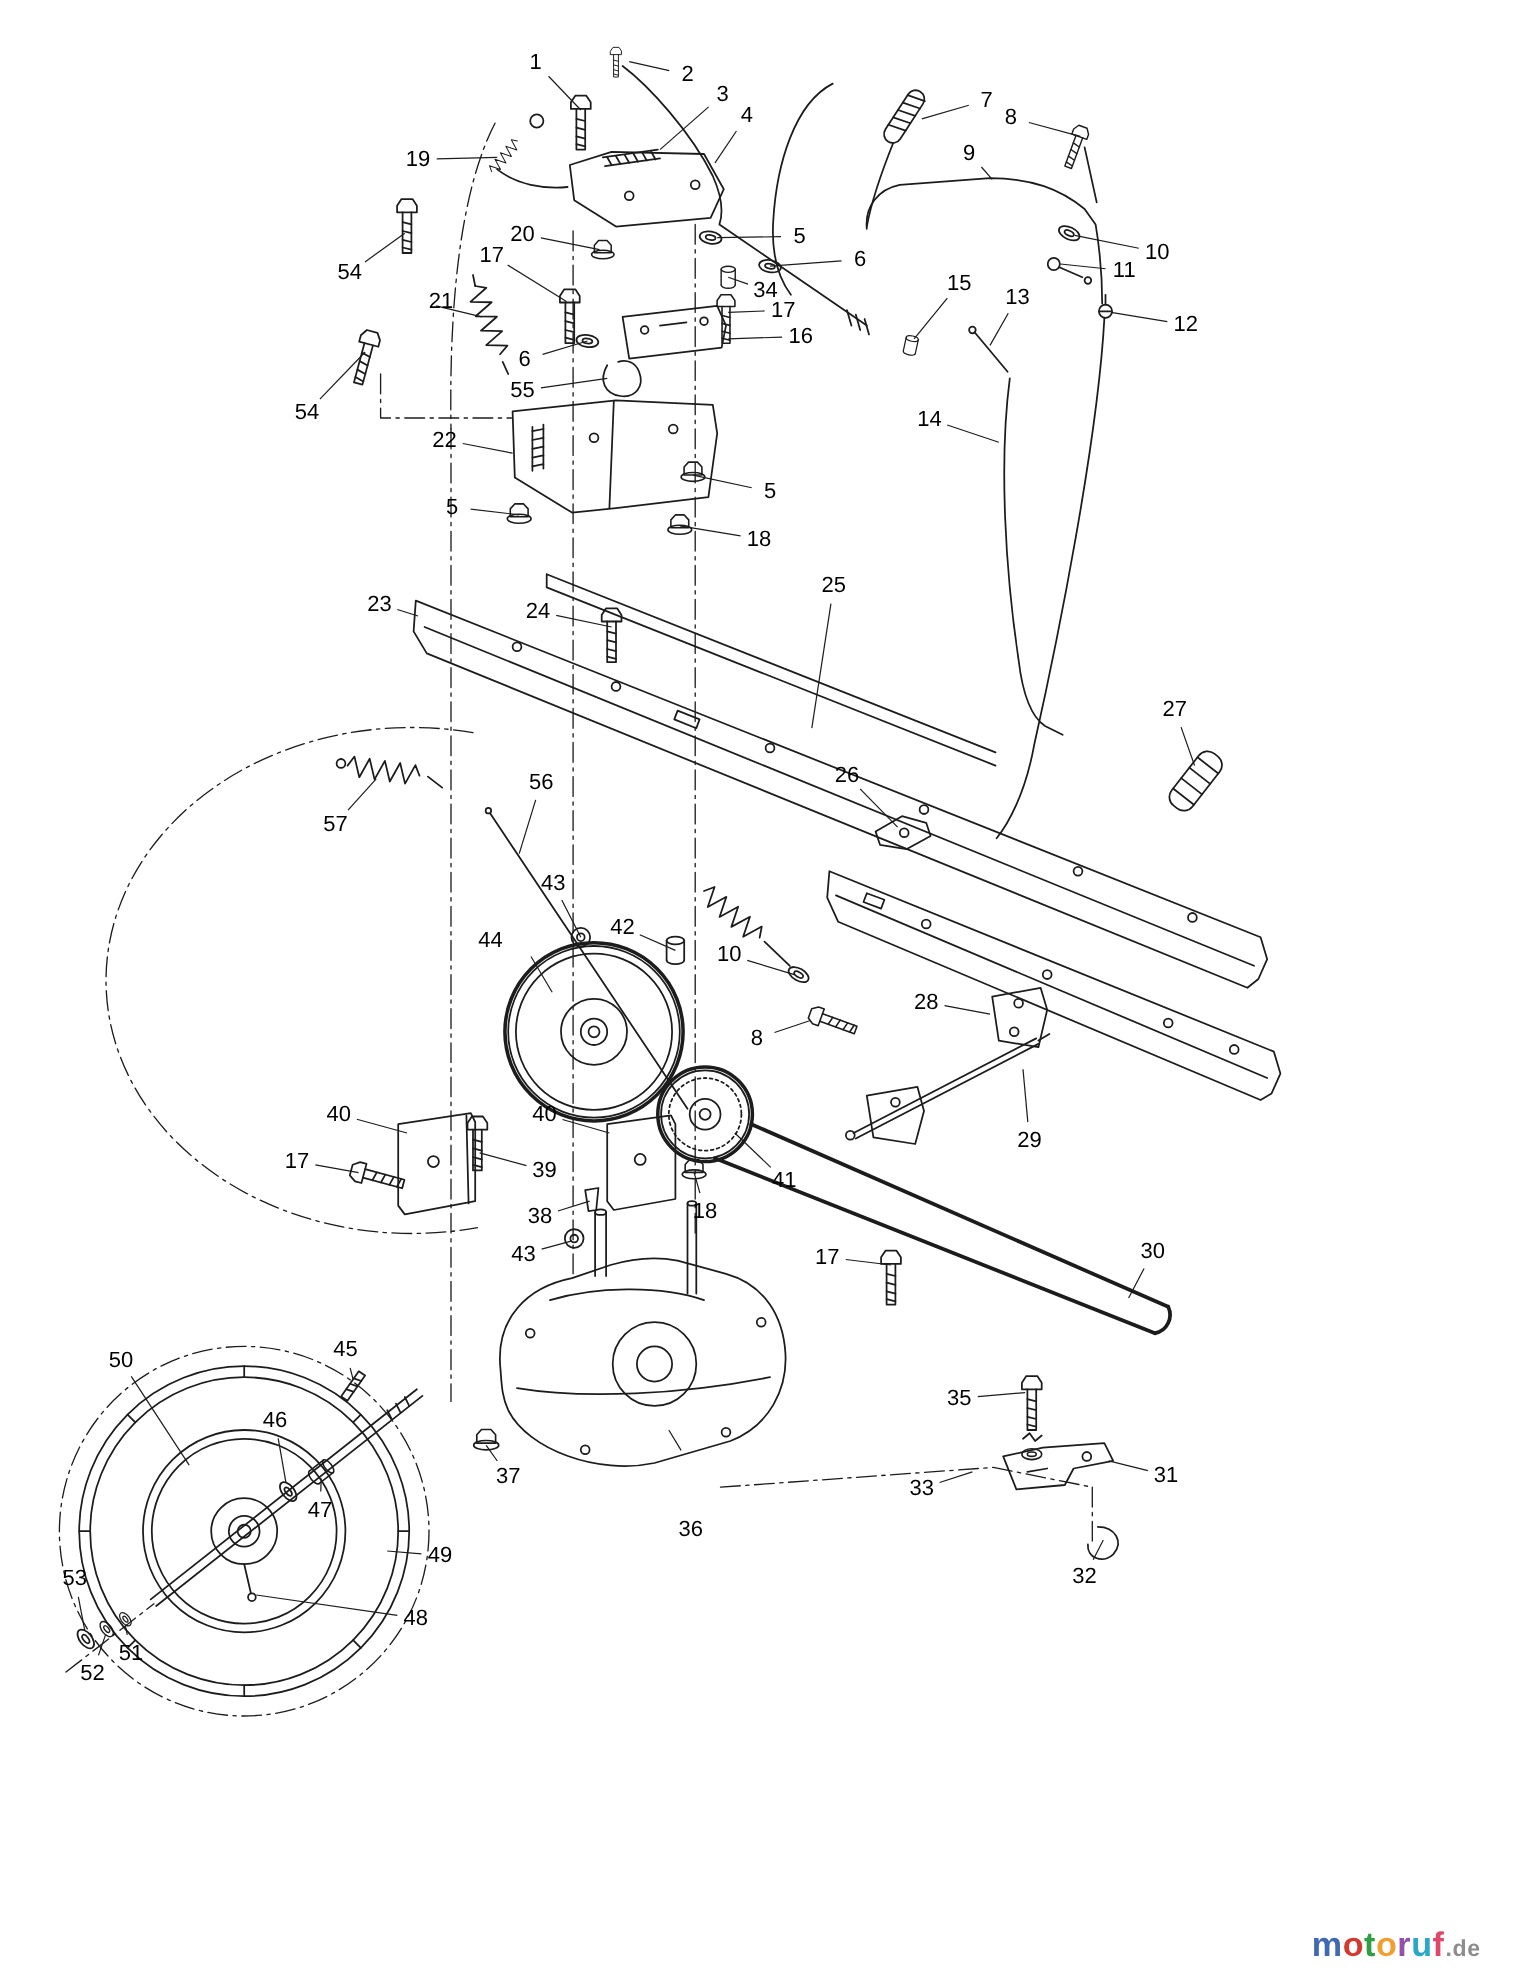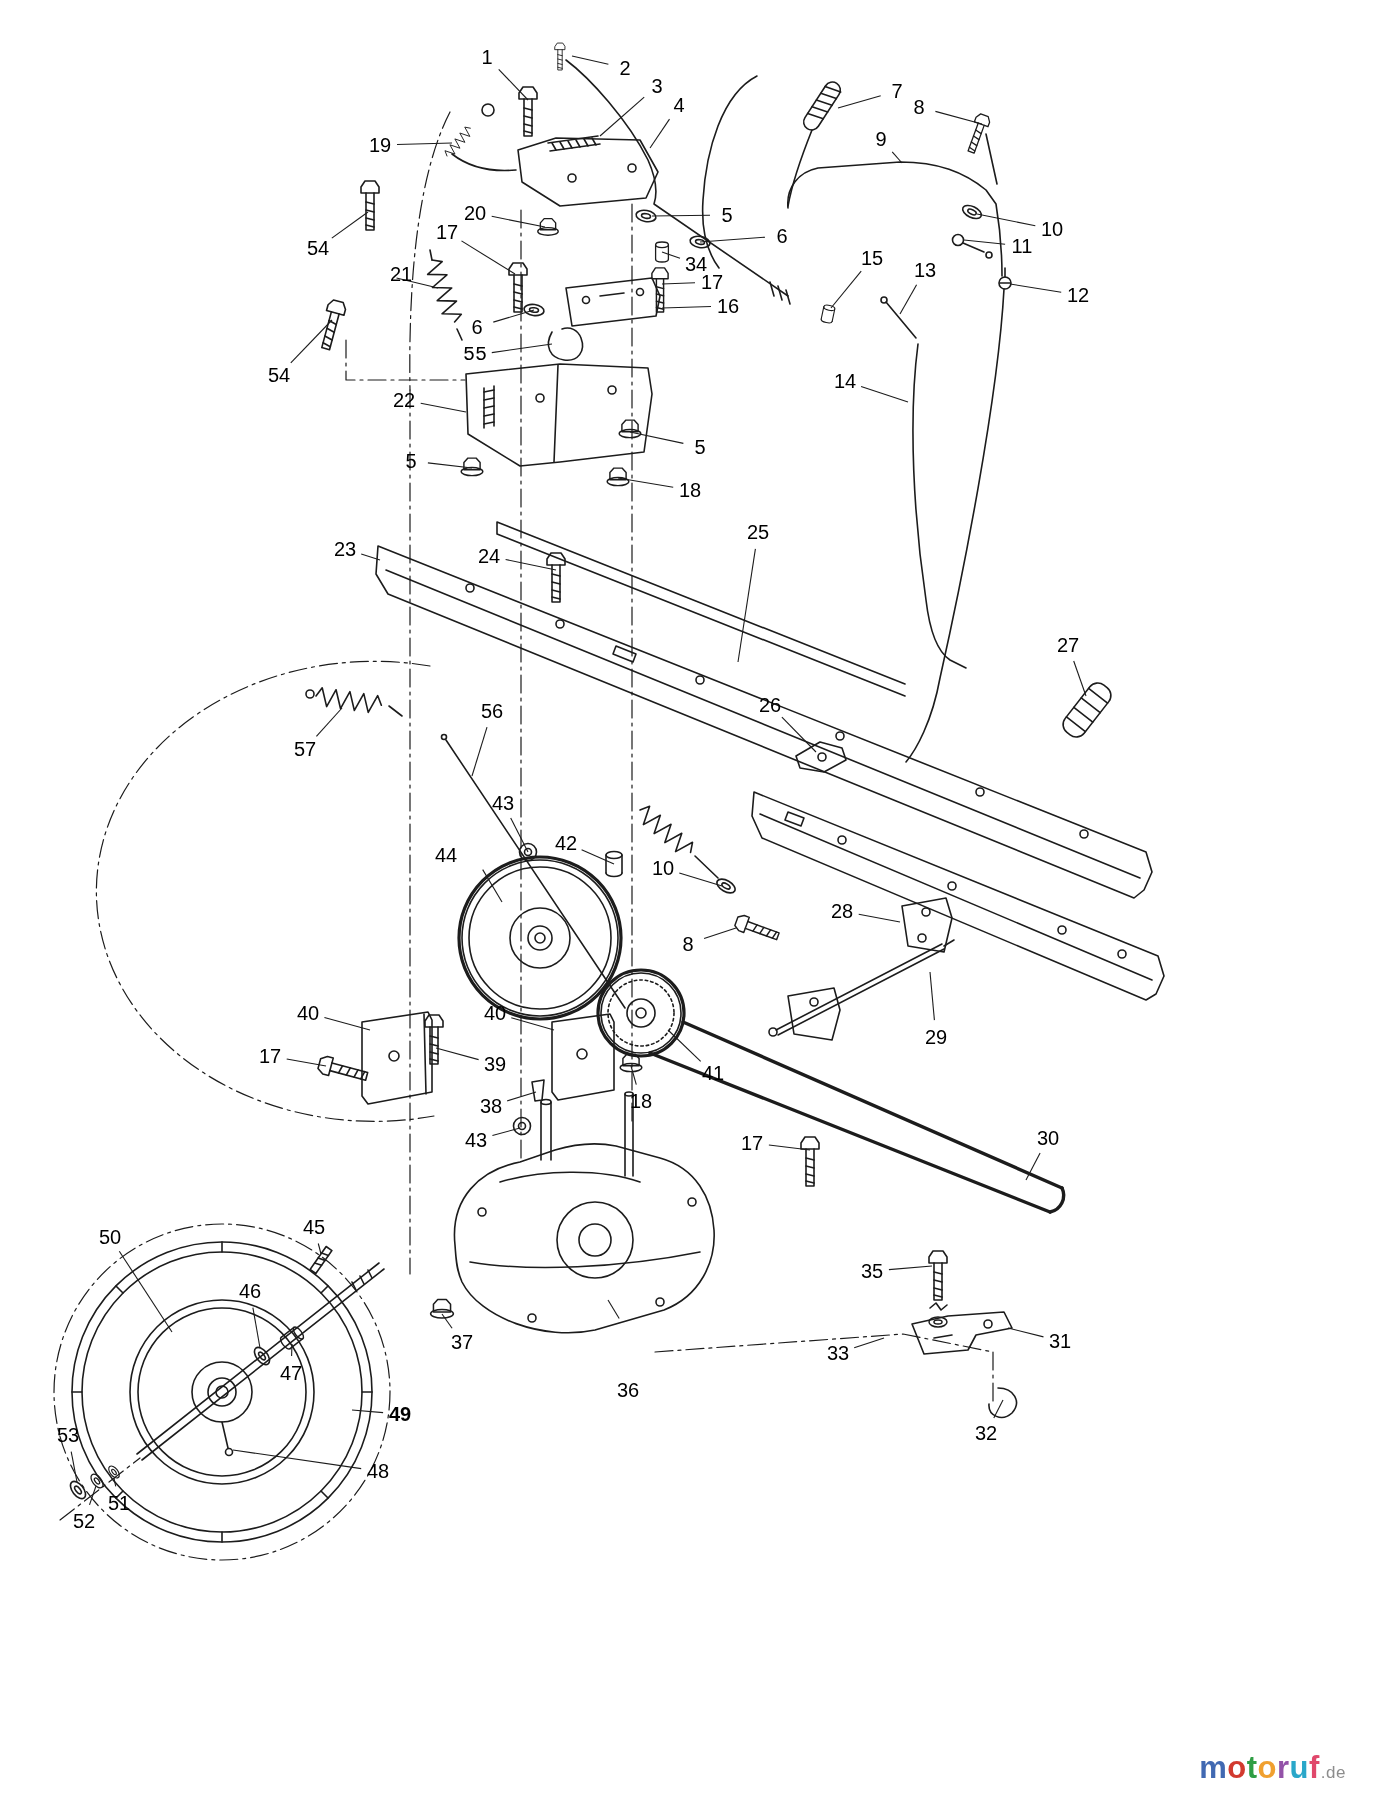--- a/index.html
+++ b/index.html
@@ -11,21 +11,21 @@
   #leaders line{stroke:#1c1c1c;stroke-width:1.1;}
   .callout{
     position:absolute;transform:translate(-50%,-50%);
     font-size:20px;color:#000;line-height:1;white-space:nowrap;
     user-select:none;
   }
   .watermark{
     position:absolute;right:42px;bottom:14px;
     font-weight:bold;font-size:31px;letter-spacing:.5px;
   }
-  .watermark .suffix{font-size:17px;color:#8d8d8d;font-weight:normal;margin-left:1px;}
+  .watermark .suffix{font-size:21px;color:#8d8d8d;font-weight:bold;margin-left:1px;}
 </style>
 </head>
 <body>
 
 <div class="stage">
 
   <svg id="art" class="layer" width="1388" height="1800" viewBox="0 0 1388 1800">
     <defs>
       <g id="boltV">
         <path d="M-9 -3 L-5 -9 L5 -9 L9 -3 L9 3 L-9 3 Z"></path>
@@ -364,21 +364,21 @@
       <div class="callout" style="left: 696px; top: 264px; text-align: right;">34</div>
       <div class="callout" style="left: 1052px; top: 229px;">10</div>
       <div class="callout" style="left: 1022px; top: 246px;">11</div>
       <div class="callout" style="left: 872px; top: 258px;">15</div>
       <div class="callout" style="left: 925px; top: 270px;">13</div>
       <div class="callout" style="left: 1078px; top: 295px;">12</div>
       <div class="callout" style="left: 380px; top: 274px; margin-left: 21px;">21</div>
       <div class="callout" style="left: 712px; top: 282px;">17</div>
       <div class="callout" style="left: 728px; top: 306px;">16</div>
       <div class="callout" style="left: 477px; top: 327px;">6</div>
-      <div class="callout" style="left: 475px; top: 355px; font-family: Liberation Mono, monospace;">55</div>
+      <div class="callout" style="left: 475px; top: 355px;">55</div>
       <div class="callout" style="left: 845px; top: 381px;">14</div>
       <div class="callout" style="left: 279px; top: 375px;">54</div>
       <div class="callout" style="left: 404px; top: 400px;">22</div>
       <div class="callout" style="left: 700px; top: 447px;">5</div>
       <div class="callout" style="left: 411px; top: 461px;">5</div>
       <div class="callout" style="left: 690px; top: 490px;">18</div>
       <div class="callout" style="left: 345px; top: 549px;">23</div>
       <div class="callout" style="left: 489px; top: 556px;">24</div>
       <div class="callout" style="left: 758px; top: 532px;">25</div>
       <div class="callout" style="left: 1068px; top: 645px;">27</div>
@@ -404,21 +404,21 @@
       <div class="callout" style="left: 1048px; top: 1138px;">30</div>
       <div class="callout" style="left: 314px; top: 1227px;">45</div>
       <div class="callout" style="left: 110px; top: 1237px;">50</div>
       <div class="callout" style="left: 250px; top: 1291px;">46</div>
       <div class="callout" style="left: 872px; top: 1271px;">35</div>
       <div class="callout" style="left: 628px; top: 1390px;">36</div>
       <div class="callout" style="left: 462px; top: 1342px;">37</div>
       <div class="callout" style="left: 1060px; top: 1341px;">31</div>
       <div class="callout" style="left: 838px; top: 1353px;">33</div>
       <div class="callout" style="left: 291px; top: 1373px;">47</div>
-      <div class="callout" style="left: 400px; top: 1414px; font-weight: bold;">49</div>
+      <div class="callout" style="left: 400px; top: 1414px;">49</div>
       <div class="callout" style="left: 986px; top: 1433px;">32</div>
       <div class="callout" style="left: 68px; top: 1435px;">53</div>
       <div class="callout" style="left: 378px; top: 1471px;">48</div>
       <div class="callout" style="left: 119px; top: 1503px;">51</div>
       <div class="callout" style="left: 84px; top: 1521px;">52</div>
     </div>
 
   <div class="watermark">
     <span><span style="color: rgb(65, 105, 178);">m</span><span style="color: rgb(210, 58, 47);">o</span><span style="color: rgb(47, 158, 68);">t</span><span style="color: rgb(240, 160, 48);">o</span><span style="color: rgb(147, 82, 168);">r</span><span style="color: rgb(42, 167, 201);">u</span><span style="color: rgb(224, 72, 107);">f</span></span><span class="suffix">.de</span>
   </div>

